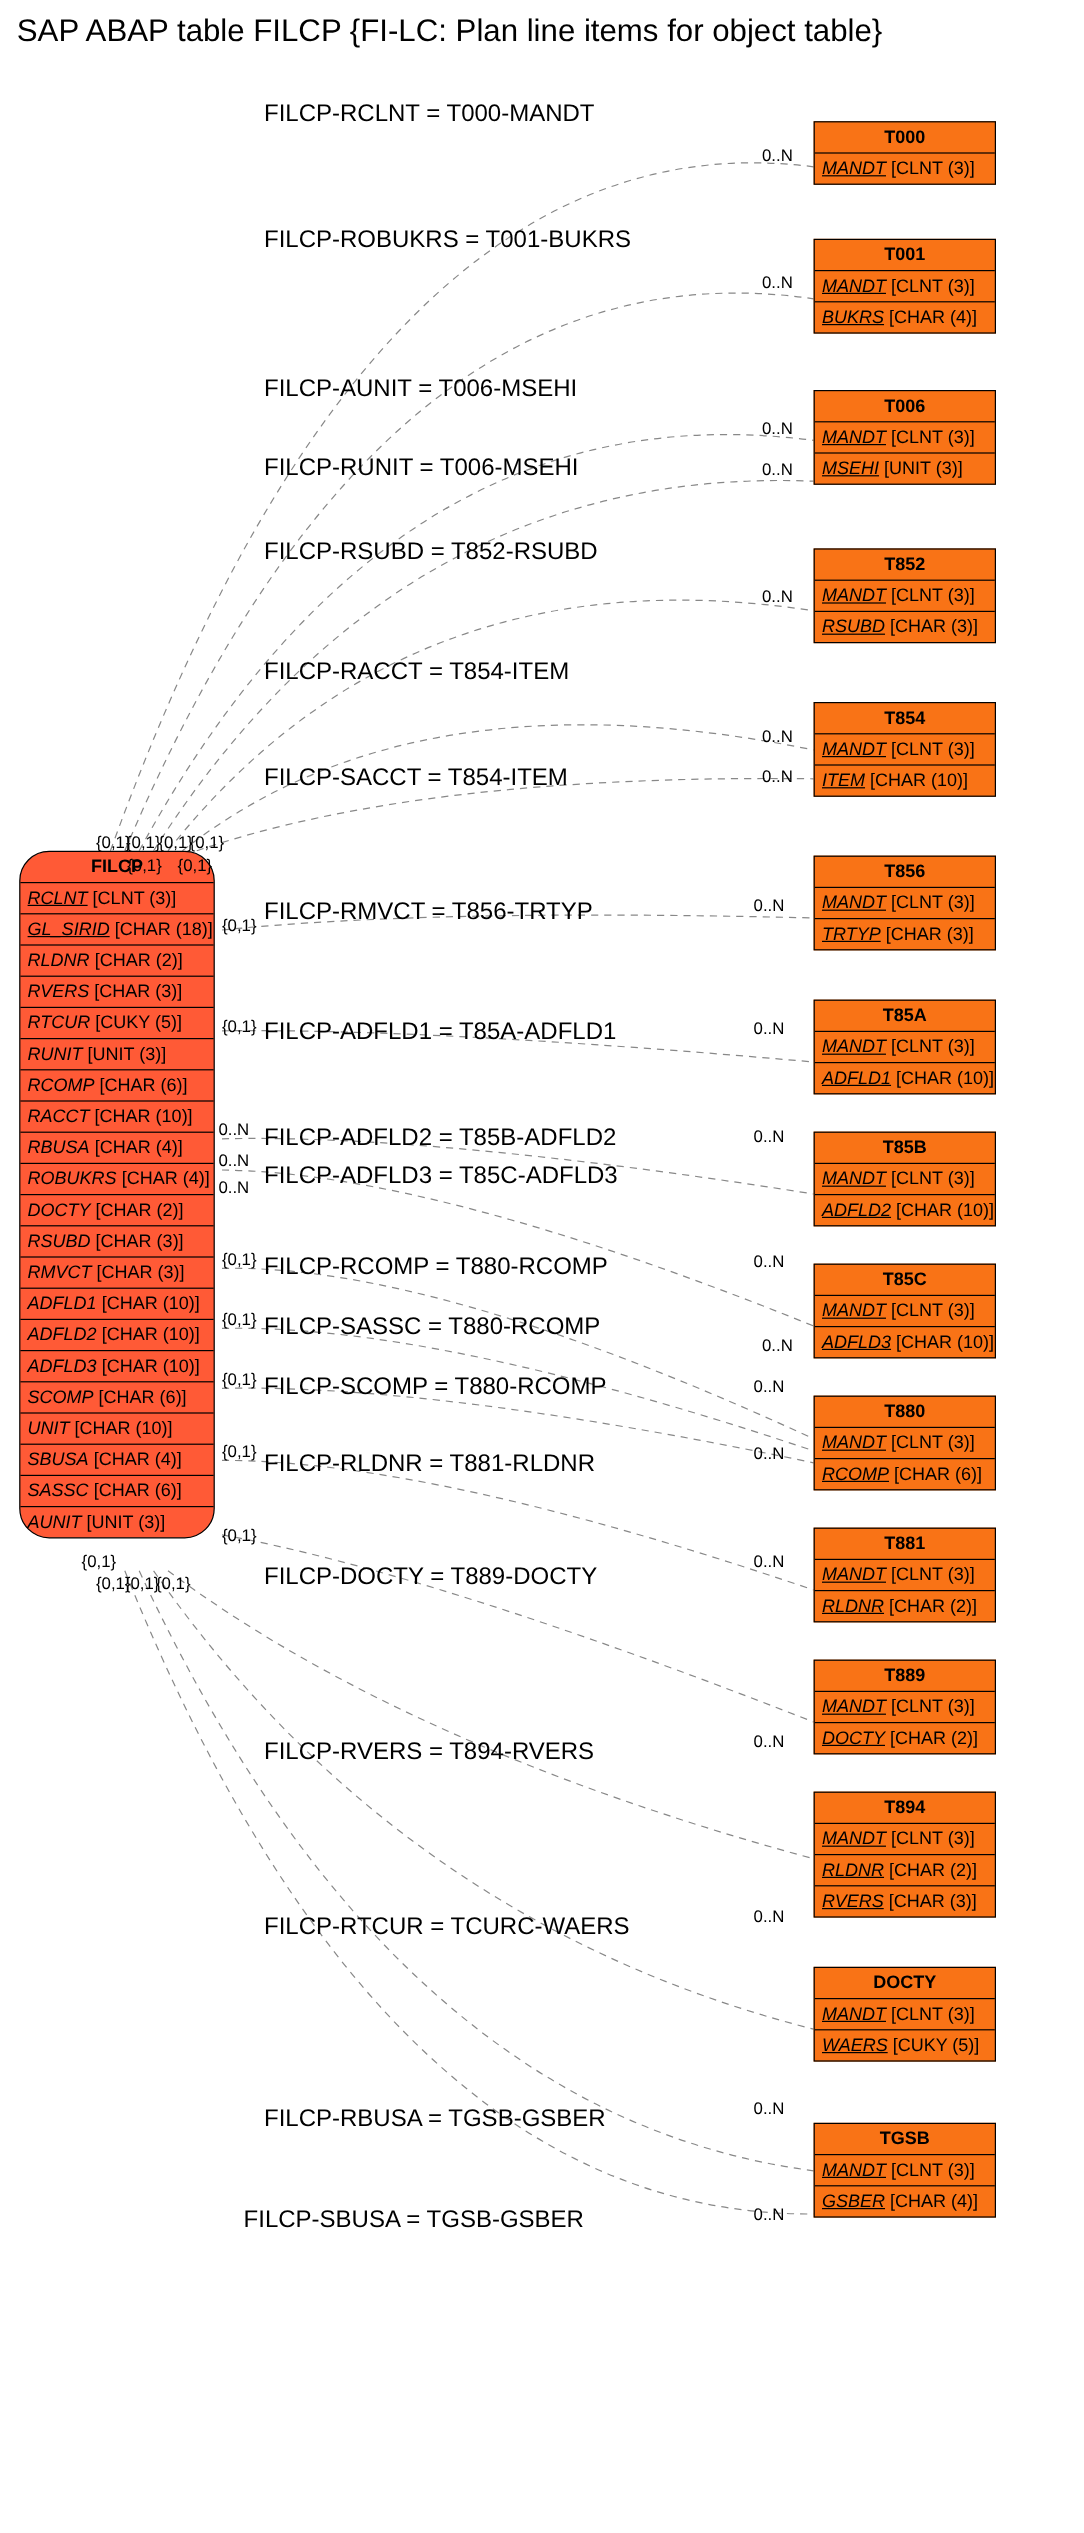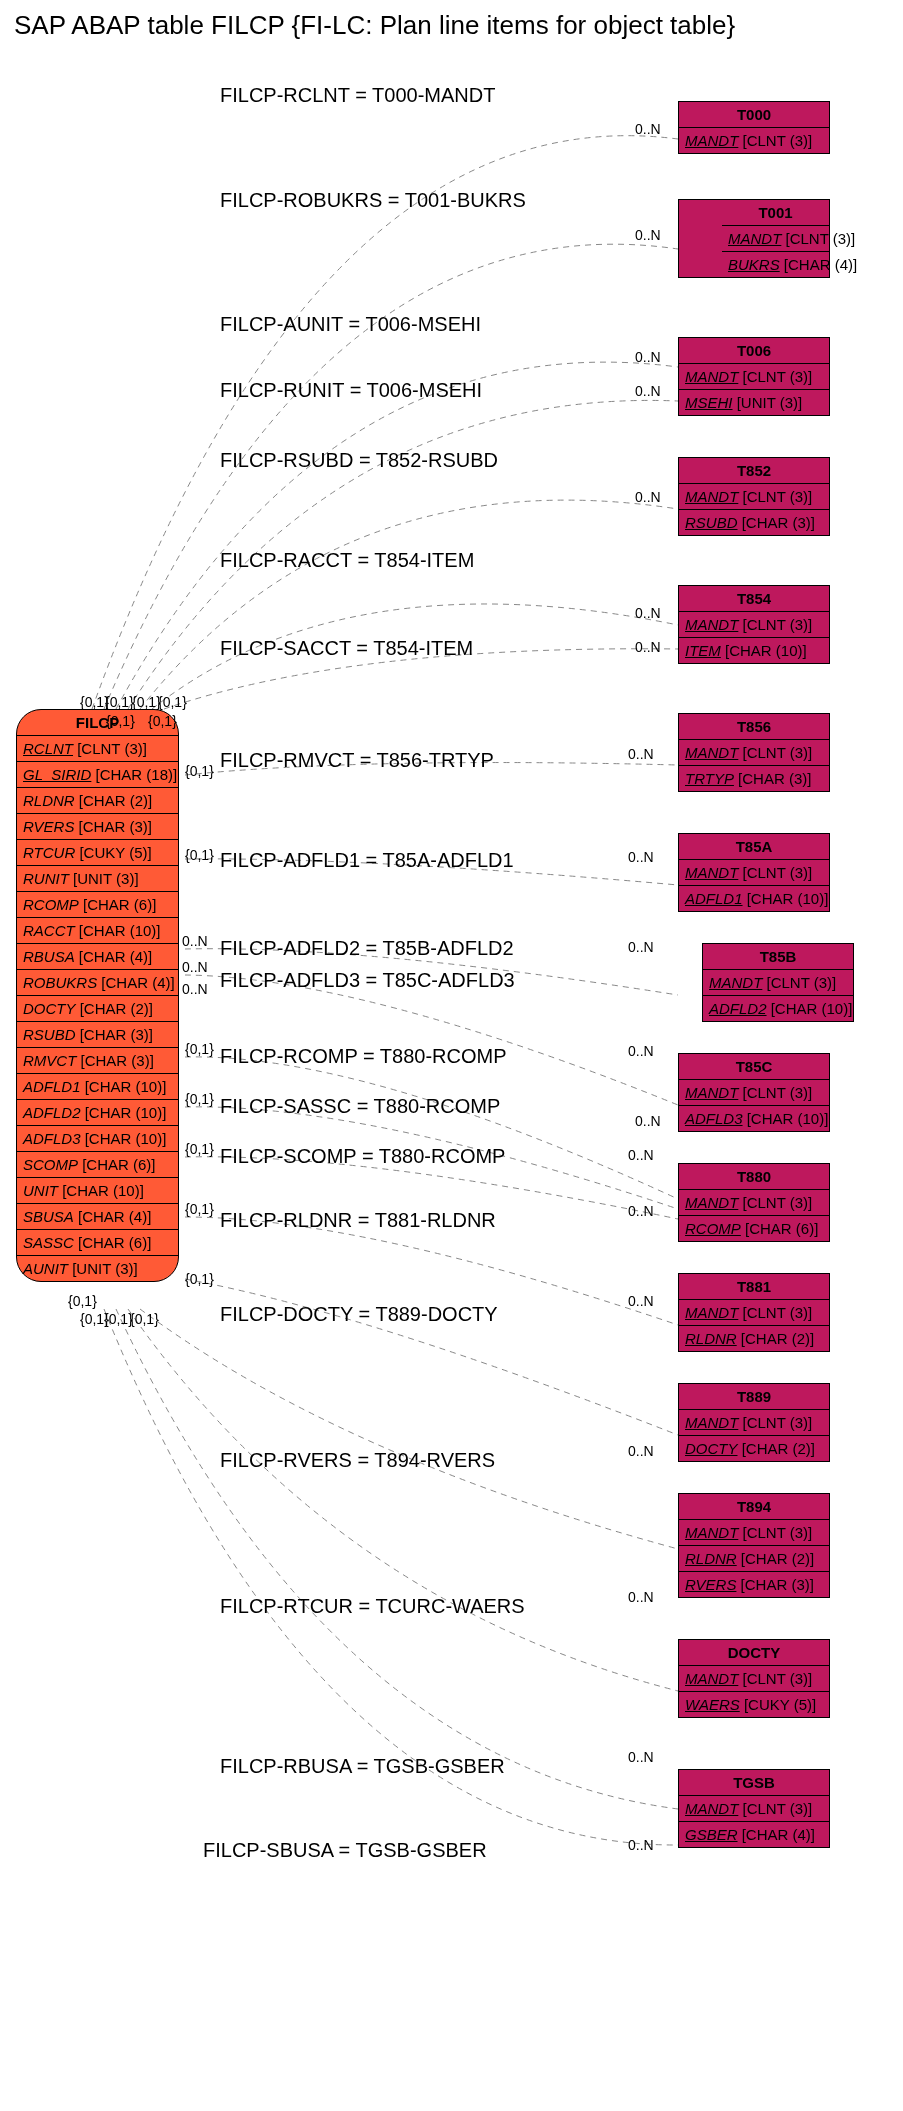--- a/index.html
+++ b/index.html
@@ -45,21 +45,21 @@
     white-space: nowrap;
   }
   .box .row:last-child {
     border-bottom: none;
   }
   .main {
     background: #ff5a36;
     width: 163px;
   }
   .ref {
-    background: #be185d;
+    background: #f97316;
     width: 152px;
   }
   .key { text-decoration: underline; font-style: italic; }
   .col-name { font-style: italic; }
   .edge-label {
     position: absolute;
     font-size: 20px;
     white-space: nowrap;
   }
   .card {
@@ -120,26 +120,26 @@
       <div class="row"><span class="col-name">UNIT</span> [CHAR (10)]</div>
       <div class="row"><span class="col-name">SBUSA</span> [CHAR (4)]</div>
       <div class="row"><span class="col-name">SASSC</span> [CHAR (6)]</div>
       <div class="row"><span class="col-name">AUNIT</span> [UNIT (3)]</div>
     </div>
 
 <div class="box ref" style="left: 668px; top: 52px;">
       <div class="hdr">T000</div>
       <div class="row"><span class="key">MANDT</span> [CLNT (3)]</div>
     </div>
-    <div class="box ref" style="left: 668px; top: 150px; padding-left: 43px;">
+    <div class="box ref" style="left: 668px; top: 150px;">
       <div class="hdr">T001</div>
       <div class="row"><span class="key">MANDT</span> [CLNT (3)]</div>
       <div class="row"><span class="key">BUKRS</span> [CHAR (4)]</div>
     </div>
-    <div class="box ref" style="left: 668px; top: 288px;">
+    <div class="box ref" style="left: 668px; top: 276px;">
       <div class="hdr">T006</div>
       <div class="row"><span class="key">MANDT</span> [CLNT (3)]</div>
       <div class="row"><span class="key">MSEHI</span> [UNIT (3)]</div>
     </div>
     <div class="box ref" style="left: 668px; top: 408px;">
       <div class="hdr">T852</div>
       <div class="row"><span class="key">MANDT</span> [CLNT (3)]</div>
       <div class="row"><span class="key">RSUBD</span> [CHAR (3)]</div>
     </div>
     <div class="box ref" style="left: 668px; top: 536px;">
@@ -150,21 +150,21 @@
     <div class="box ref" style="left: 668px; top: 664px;">
       <div class="hdr">T856</div>
       <div class="row"><span class="key">MANDT</span> [CLNT (3)]</div>
       <div class="row"><span class="key">TRTYP</span> [CHAR (3)]</div>
     </div>
     <div class="box ref" style="left: 668px; top: 784px;">
       <div class="hdr">T85A</div>
       <div class="row"><span class="key">MANDT</span> [CLNT (3)]</div>
       <div class="row"><span class="key">ADFLD1</span> [CHAR (10)]</div>
     </div>
-    <div class="box ref" style="left: 692px; top: 894px;">
+    <div class="box ref" style="left: 668px; top: 894px;">
       <div class="hdr">T85B</div>
       <div class="row"><span class="key">MANDT</span> [CLNT (3)]</div>
       <div class="row"><span class="key">ADFLD2</span> [CHAR (10)]</div>
     </div>
     <div class="box ref" style="left: 668px; top: 1004px;">
       <div class="hdr">T85C</div>
       <div class="row"><span class="key">MANDT</span> [CLNT (3)]</div>
       <div class="row"><span class="key">ADFLD3</span> [CHAR (10)]</div>
     </div>
     <div class="box ref" style="left: 668px; top: 1114px;">

